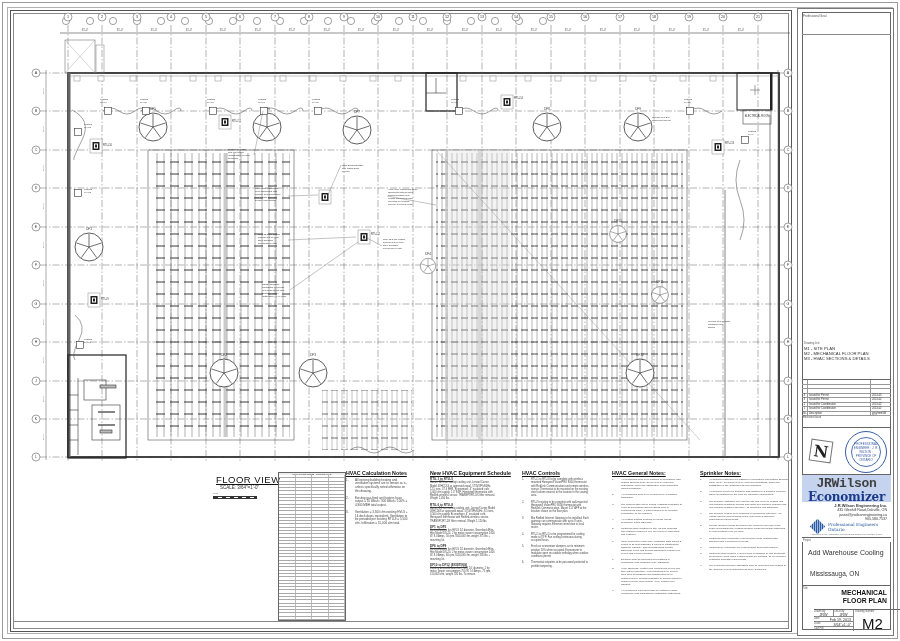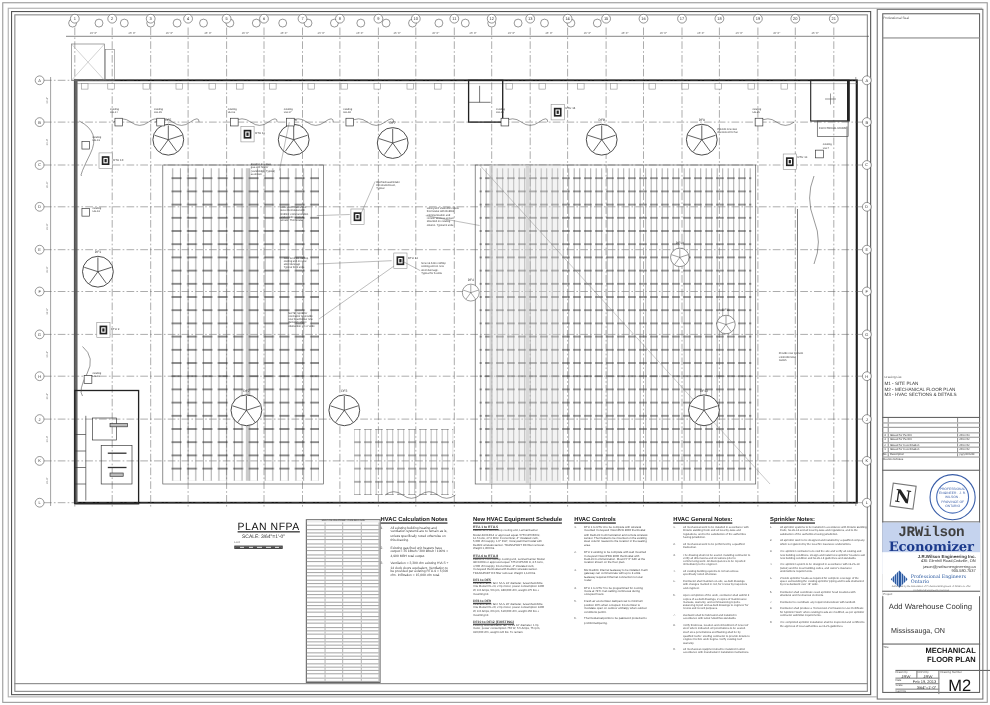--- a/index.html
+++ b/index.html
@@ -517,21 +517,21 @@
     <line x1="254" y1="155" x2="263" y2="111"></line>
     <line x1="341" y1="165" x2="327" y2="197"></line>
     <line x1="387" y1="196" x2="436" y2="205"></line>
     <line x1="382" y1="246" x2="365" y2="237"></line>
     <line x1="288" y1="196" x2="318" y2="195"></line>
     <line x1="288" y1="240" x2="356" y2="237"></line>
     <line x1="290" y1="290" x2="358" y2="242"></line>
   </g>
 </svg>
 
-<div class="plan-view-title">PLAN NFPA</div>
+<div class="plan-view-title">FLOOR VIEW</div>
 <div class="plan-view-scale">SCALE: 3/64"=1'-0"</div>
 <div class="scale-bar-lbl">Feet</div>
 <div class="scale-bar"></div>
 
 <div class="calc-table">
   <span class="thead">HVAC CALCULATIONS - COOLING LOAD</span>
   <div class="trow">
       <span></span>
       <span></span>
       <span></span>

